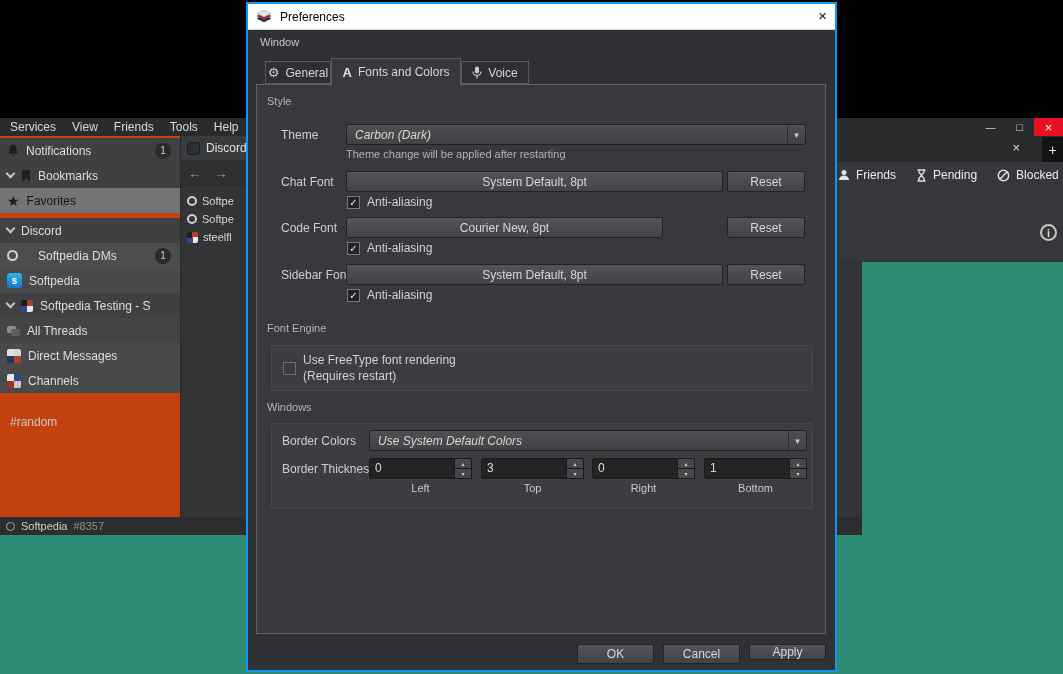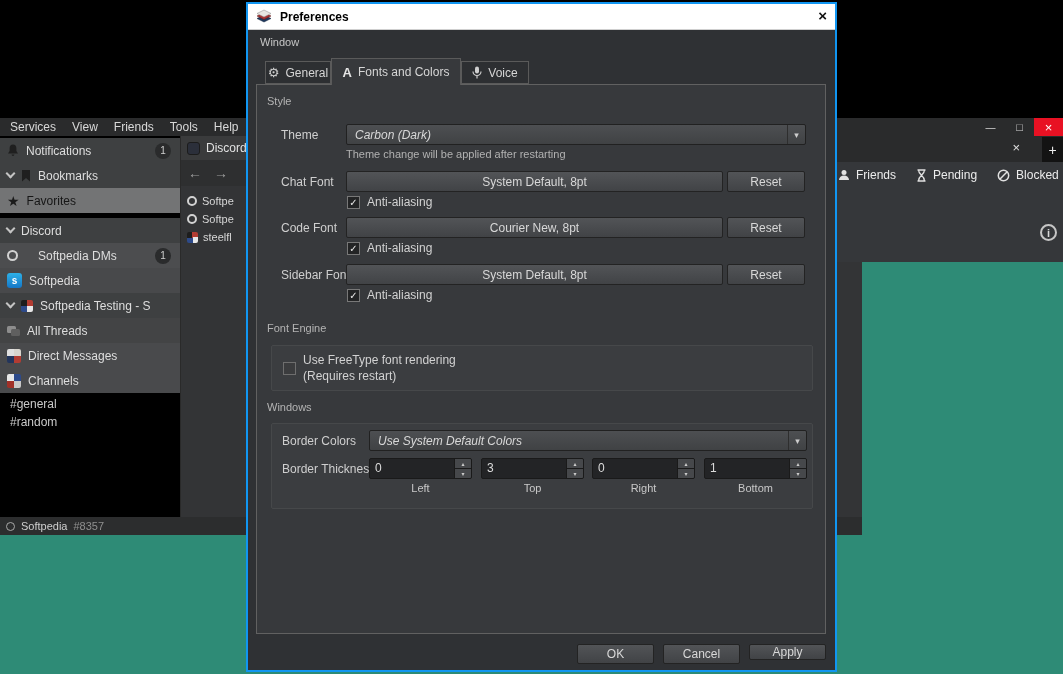--- a/index.html
+++ b/index.html
@@ -4,21 +4,21 @@
 <style>
   *{margin:0;padding:0;box-sizing:border-box;font-family:"Liberation Sans","DejaVu Sans",sans-serif;}
   body{background:#000;}
   .screen{position:relative;width:1063px;height:674px;background:#2e8b76;overflow:hidden;}
 
   
   .black-band{position:absolute;left:0;top:0;width:1063px;height:118px;background:#000;}
   .main-window{position:absolute;left:0;top:118px;width:862px;height:417px;background:#333436;}
   .menubar{position:absolute;left:0;top:0;right:0;height:18px;background:#2a2b2c;display:flex;align-items:center;padding-left:2px;font-size:12px;color:#d8d8d8;}
   .menu-item{padding:0 8px;height:18px;display:flex;align-items:center;}
-  .sidebar{position:absolute;left:0;top:18px;width:180px;bottom:18px;background:#000000;}
+  .sidebar{position:absolute;left:0;top:18px;width:180px;bottom:18px;background:#c2410c;}
   .side-row{position:absolute;left:0;width:180px;height:25px;display:flex;align-items:center;padding-left:7px;gap:7px;font-size:12px;color:#dedede;overflow:hidden;white-space:nowrap;}
   .side-row.sel{color:#161616;}
   .chan-row{position:absolute;left:0;width:180px;height:18px;display:flex;align-items:center;padding-left:10px;font-size:12px;color:#c9c9c9;}
   .badge{margin-left:auto;margin-right:9px;min-width:16px;height:16px;border-radius:8px;background:#2a2b2c;color:#cfcfcf;font-size:10px;display:flex;align-items:center;justify-content:center;flex:0 0 auto;}
   .chev{width:7px;height:7px;border-right:2px solid #c4c4c4;border-bottom:2px solid #c4c4c4;transform:rotate(45deg);margin-top:-4px;flex:0 0 auto;}
   .circle-icon{width:11px;height:11px;border:2px solid #d2d2d2;border-radius:50%;flex:0 0 auto;}
   .mosaic{width:14px;height:14px;border-radius:2px;flex:0 0 auto;}
   .mosaic-a{background:conic-gradient(#d8d5ce 0 25%,#b23c32 25% 50%,#23355c 50% 75%,#e0e0e0 75%);}
   .mosaic-b{background:conic-gradient(#b23c32 0 25%,#e8e8e8 25% 50%,#2d4a8a 50% 75%,#1d1d1d 75%);}
   .mosaic-c{background:conic-gradient(#2d4a8a 0 25%,#c8c8c8 25% 50%,#a03028 50% 75%,#e8e8e8 75%);}
@@ -45,21 +45,21 @@
   .rw-content{position:absolute;left:0;top:44px;right:0;bottom:0;background:#35373a;}
   .friend-tabs{position:absolute;left:138px;top:6px;display:flex;gap:20px;}
   .ftab{display:flex;align-items:center;gap:6px;font-size:12px;color:#ececec;}
   .info-btn{position:absolute;right:6px;top:62px;width:17px;height:17px;border:2px solid #c6c6c6;border-radius:50%;color:#d8d8d8;font-size:11px;font-weight:bold;display:flex;align-items:center;justify-content:center;}
 
   .watermark{position:absolute;left:746px;top:155px;z-index:300;font-size:29px;font-weight:bold;letter-spacing:1px;color:rgba(235,235,235,0.5);white-space:nowrap;}
   .watermark sup{font-size:11px;}
 
   
   .dialog{position:absolute;left:246px;top:2px;width:591px;height:670px;border:2px solid #1196f2;background:#2f3134;z-index:100;}
-  .dlg-title{position:absolute;left:0;top:0;right:0;height:26px;background:#fff;border-bottom:1px solid #cfcfcf;display:flex;align-items:center;gap:8px;padding-left:8px;font-weight:bold;}
+  .dlg-title{position:absolute;left:0;top:0;right:0;height:26px;background:#fff;border-bottom:1px solid #cfcfcf;display:flex;align-items:center;gap:8px;padding-left:8px;}
   .dlg-title-text{font-size:12px;color:#000;}
   .dlg-close{position:absolute;right:8px;top:4px;font-size:15px;color:#111;line-height:1;}
   .dlg-body{position:absolute;left:0;top:26px;right:0;bottom:0;background:#2f3134;}
   .category{position:absolute;left:12px;top:6px;font-size:11px;color:#c6c6c6;}
   .dtab{position:absolute;display:flex;align-items:center;justify-content:center;gap:6px;font-size:12px;color:#d6d6d6;background:#2d2f32;border:1px solid #5a5a5a;}
   .dtab.sel{background:#37393c;border-bottom:none;z-index:3;}
   .panel{position:absolute;left:8px;top:54px;width:570px;height:550px;background:#37393c;border:1px solid #616161;}
   .sec{position:absolute;font-size:11px;color:#b4b4b4;}
   .flabel{position:absolute;height:21px;display:flex;align-items:center;font-size:12px;color:#cfcfcf;white-space:nowrap;}
   .field{position:absolute;height:21px;background:linear-gradient(#4d4f52,#404244);border:1px solid #212121;border-radius:2px;color:#d8d8d8;font-size:12px;display:flex;align-items:center;}
@@ -139,23 +139,20 @@
         <span>All Threads</span>
       </div>
       <div class="side-row" style="top:207px;background:#494a4c;">
         <span class="mosaic mosaic-a"></span>
         <span>Direct Messages</span>
       </div>
       <div class="side-row" style="top:232px;background:#494a4c;">
         <span class="mosaic mosaic-c"></span>
         <span>Channels</span>
       </div>
-      <div class="chan-row" style="top:259px;">
-        <span>#general</span>
-      </div>
       <div class="chan-row" style="top:277px;text-align:center;">
         <span>#random</span>
       </div>
     </div>
 
     <div class="middle-pane">
       <div class="mp-header">
         <span class="discord-icon"></span>
         <span>Discord</span>
       </div>
@@ -270,21 +267,21 @@
           </div>
         <div class="btn" style="left:470px;top:86px;width:78px;">
             <span>Reset</span>
           </div>
         <div class="cbx" style="left:90px;top:111px;">
             <span>✓</span>
           </div>
         <span class="cbx-label" style="left:110px;top:110px;">Anti-aliasing</span>
 
         <span class="flabel" style="left:24px;top:132px;">Code Font</span>
-        <div class="btn mono" style="left:89px;top:132px;width:377px;">
+        <div class="btn mono" style="left:89px;top:132px;width:317px;">
             <span>Courier New, 8pt</span>
           </div>
         <div class="btn" style="left:470px;top:132px;width:78px;">
             <span>Reset</span>
           </div>
         <div class="cbx" style="left:90px;top:157px;">
             <span>✓</span>
           </div>
         <span class="cbx-label" style="left:110px;top:156px;">Anti-aliasing</span>
 

